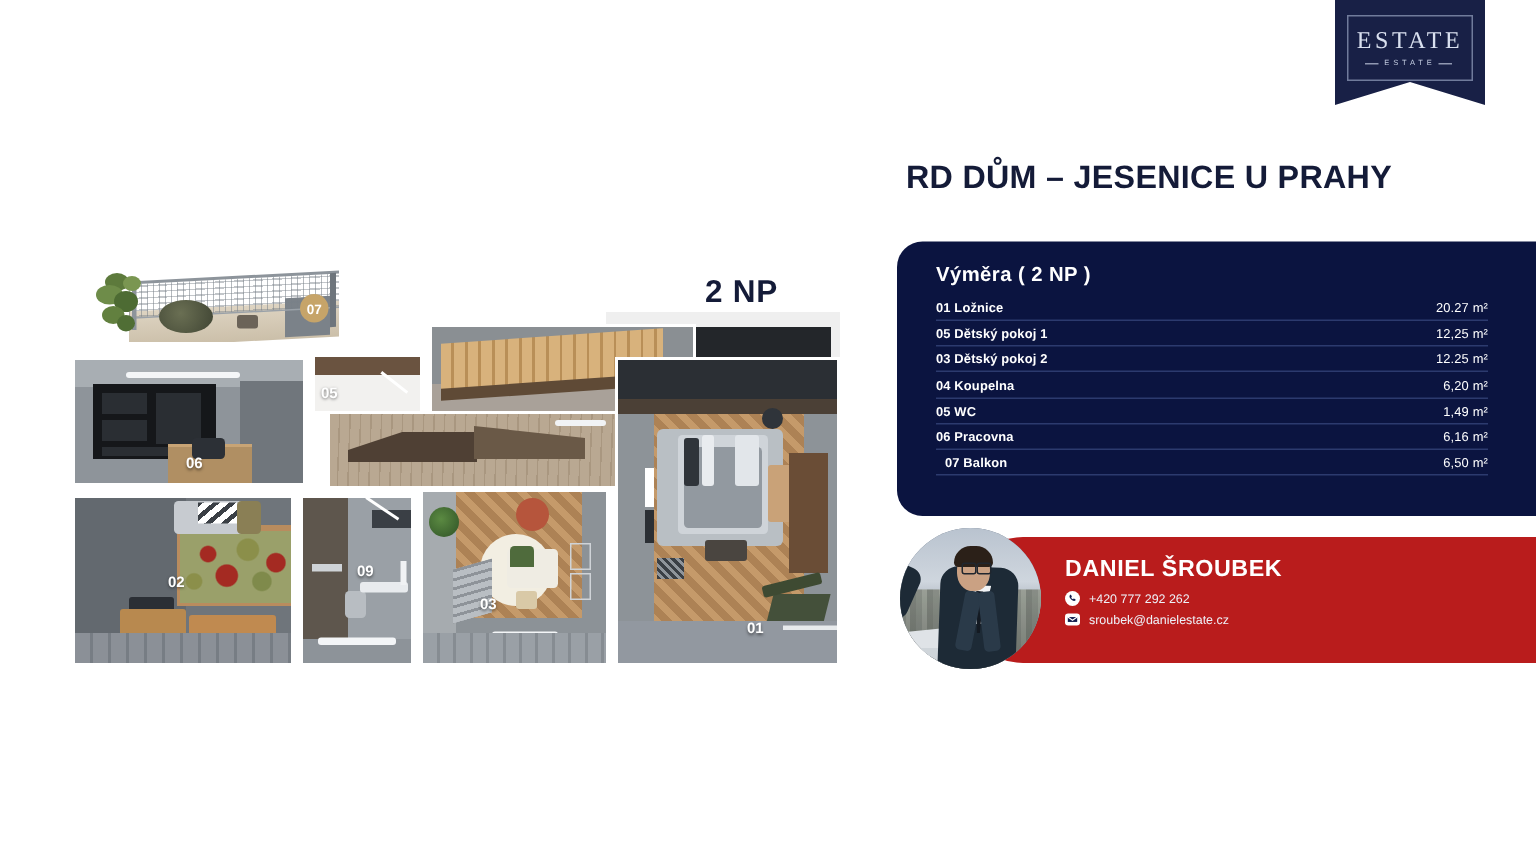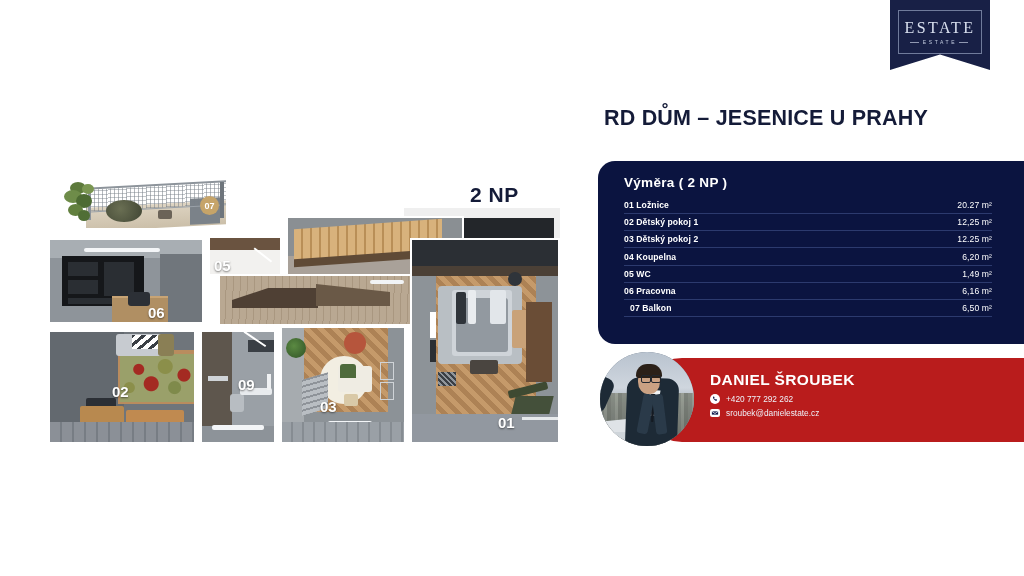--- a/index.html
+++ b/index.html
@@ -130,21 +130,21 @@
     background:#caa183;border-radius:45% 45% 46% 46%;
   }
   .av-hair{position:absolute;left:36px;top:12px;width:26px;height:14px;background:#2b2018;border-radius:12px 12px 3px 3px;}
   .av-glassL{position:absolute;left:41px;top:23px;width:8px;height:6px;border:1.2px solid #20262e;border-radius:2px;}
   .av-glassR{position:absolute;left:51px;top:23px;width:8px;height:6px;border:1.2px solid #20262e;border-radius:2px;}
 
   
   .plan{position:absolute;left:48px;top:176px;width:512px;height:268px;}
   .room{position:absolute;box-sizing:border-box;overflow:hidden;border:2px solid #ffffff;}
   .rlab{
-    position:absolute;color:#ffffff;font-size:15px;font-weight:bold;
+    position:absolute;color:#ffffff;font-size:10px;font-weight:bold;
     text-shadow:0 1px 2px rgba(0,0,0,.5);z-index:9;
   }
   .badge07{
     position:absolute;width:19px;height:19px;border-radius:50%;
     background:#c6a469;display:flex;align-items:center;justify-content:center;
     color:#fff;font-size:9px;font-weight:bold;z-index:9;
   }
 
   
   .balcony{left:14px;top:2px;width:176px;height:50px;border:none;}
@@ -334,21 +334,21 @@
       <div class="shelf">
         <i style="left:6px;top:6px;width:30px;height:14px;"></i>
         <i style="left:6px;top:24px;width:30px;height:14px;"></i>
         <i style="left:42px;top:6px;width:30px;height:34px;"></i>
         <i style="left:6px;top:42px;width:66px;height:6px;"></i>
       </div>
       <div class="desk2"></div>
       <div class="desk"></div>
       <div class="chair"></div>
     </div>
-    <div class="rlab" style="left:100px;top:128px;">06</div>
+    <div class="rlab" style="left:76px;top:128px;">06</div>
 
     <div class="room r05">
       <div class="stepdark"></div>
       <div class="wall"></div>
       <div class="diag"></div>
     </div>
     <div class="rlab" style="left:166px;top:81px;">05</div>
 
     <div class="room rtopright">
       <div class="rtr-dark"></div>
@@ -442,21 +442,21 @@
   <div class="area-panel">
     <div class="area-title">Výměra ( 2 NP )</div>
     <div class="area-rows">
 
       <div class="area-row">
         <span class="rlabel">01 Ložnice</span>
         <span class="rval">20.27 m²</span>
       </div>
 
       <div class="area-row">
-        <span class="rlabel">02 Dětský pokoj 1</span>
+        <span class="rlabel">05 Dětský pokoj 1</span>
         <span class="rval">12,25 m²</span>
       </div>
 
       <div class="area-row">
         <span class="rlabel">03 Dětský pokoj 2</span>
         <span class="rval">12.25 m²</span>
       </div>
 
       <div class="area-row">
         <span class="rlabel">04 Koupelna</span>

